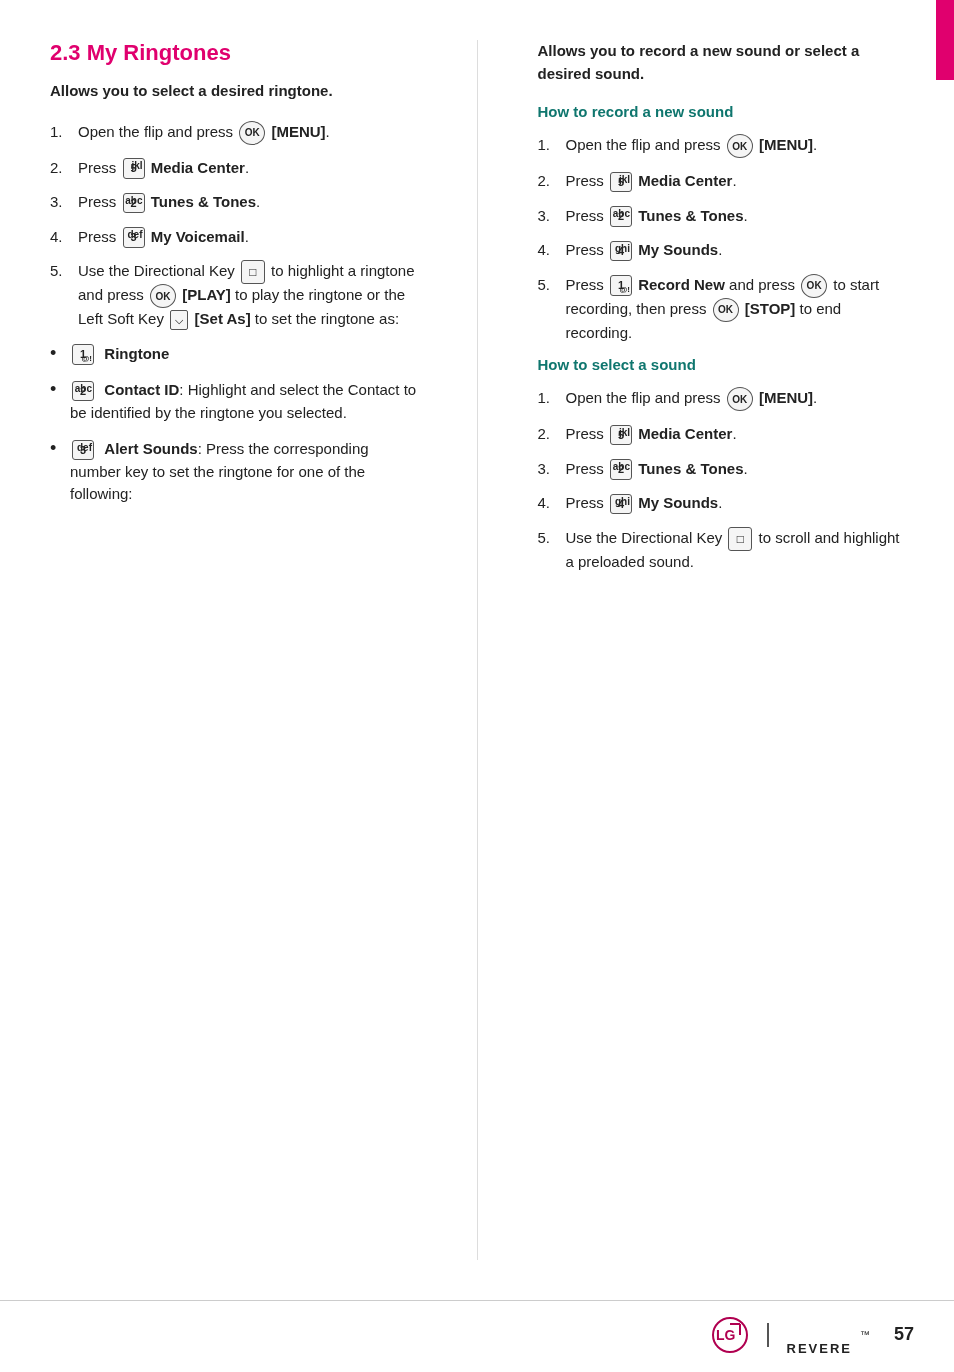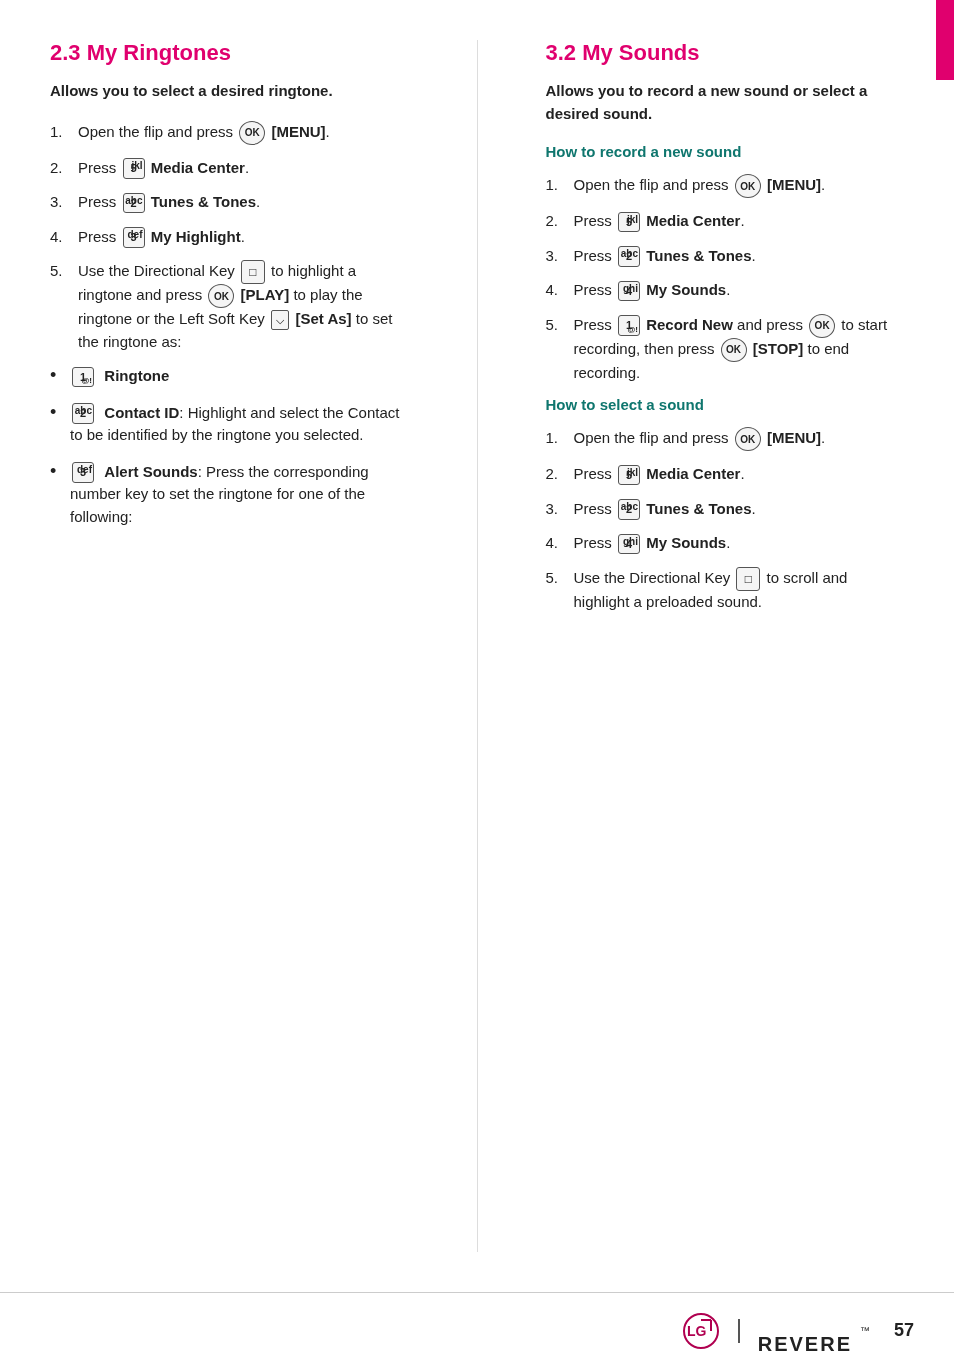--- a/index.html
+++ b/index.html
@@ -31,21 +31,21 @@
       width: 18px;
       height: 80px;
       background: #e0006e;
     }
 
     .content-area {
       display: flex;
       flex-direction: row;
       padding: 40px 50px 40px 50px;
       flex: 1;
-      gap: 38px;
+      gap: 30px;
     }
 
     .left-col {
       flex: 1;
       padding-right: 20px;
     }
 
     .right-col {
       flex: 1;
       padding-left: 20px;
@@ -213,21 +213,21 @@
       background: #fff;
     }
 
     .footer-logo {
       display: flex;
       align-items: center;
       gap: 8px;
     }
 
     .footer-revere {
-      font-size: 20px;
+      font-size: 13px;
       font-weight: bold;
       color: #222;
       letter-spacing: 2px;
       text-transform: uppercase;
       margin-top: 28px;
     }
 
     .footer-separator {
       width: 2px;
       height: 24px;
@@ -278,21 +278,21 @@
       <div class="step">
         <span class="step-num">3.</span>
         <span class="step-text">
           Press <span class="key-badge">2<sup>abc</sup></span> <strong>Tunes &amp; Tones</strong>.
         </span>
       </div>
 
       <div class="step">
         <span class="step-num">4.</span>
         <span class="step-text">
-          Press <span class="key-badge">3<sup>def</sup></span> <strong>My Highlight</strong>.
+          Press <span class="key-badge">3<sup>def</sup></span> <strong>My Voicemail</strong>.
         </span>
       </div>
 
       <div class="step">
         <span class="step-num">5.</span>
         <span class="step-text">
           Use the Directional Key <span class="dkey-badge">□</span> to highlight a ringtone and press <span class="ok-badge">OK</span> <strong>[PLAY]</strong> to play the ringtone or the Left Soft Key <span class="softkey-badge">⌵</span> <strong>[Set As]</strong> to set the ringtone as:
         </span>
       </div>
 
@@ -317,21 +317,20 @@
           <span class="bullet-content">
             <span class="key-badge">3<sup>def</sup></span>&nbsp;&nbsp;<strong>Alert Sounds</strong>: Press the corresponding number key to set the ringtone for one of the following:
           </span>
         </div>
       </div>
     </div>
 
     <div class="divider"></div>
 
     <div class="right-col">
-      <div class="section-title">3.2 My Sounds</div>
       <div class="section-intro">Allows you to record a new sound or select a desired sound.</div>
 
       <div class="subsection-title">How to record a new sound</div>
 
       <div class="step">
         <span class="step-num">1.</span>
         <span class="step-text">
           Open the flip and press <span class="ok-badge">OK</span> <strong>[MENU]</strong>.
         </span>
       </div>

